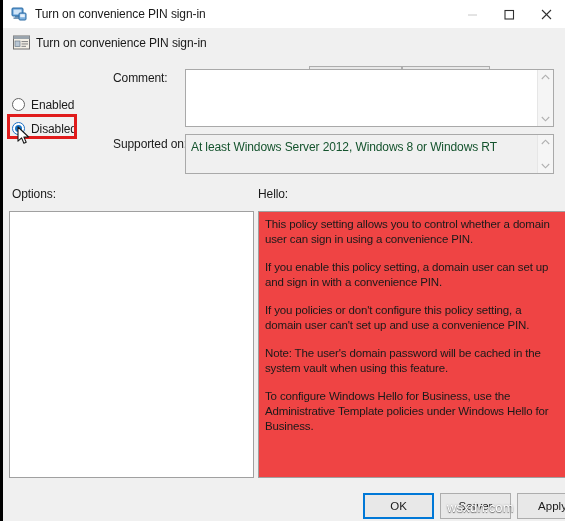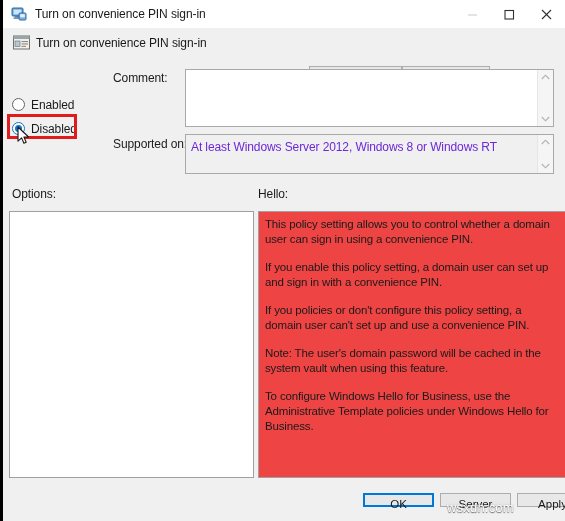--- a/index.html
+++ b/index.html
@@ -184,21 +184,21 @@
   }
   #supported-box {
     left: 182px; top: 134px;
     width: 369px; height: 40px;
     background: #f0f0f0;
   }
   #supported-text {
     position: absolute;
     left: 5px; top: 5px;
     font-size: 12px;
-    color: #6d28d9;
+    color: #14532d;
     letter-spacing: -0.1px;
     white-space: nowrap;
   }
   .vscroll {
     position: absolute;
     right: 0; top: 0;
     width: 15px;
     height: 100%;
     background: #f5f5f5;
     border-left: 1px solid #e6e6e6;
@@ -260,21 +260,21 @@
     flex-direction: column;
     justify-content: space-between;
     align-items: center;
   }
 
   
   .dlgbtn {
     position: absolute;
     top: 493px;
     width: 71px;
-    height: 14px;
+    height: 26px;
     background: #e8e8e8;
     border: 1px solid #adadad;
     box-sizing: border-box;
     font-family: "Liberation Sans", sans-serif;
     font-size: 11.5px;
     color: #1a1a1a;
     line-height: 20px;
     text-align: center;
     padding: 0;
   }

